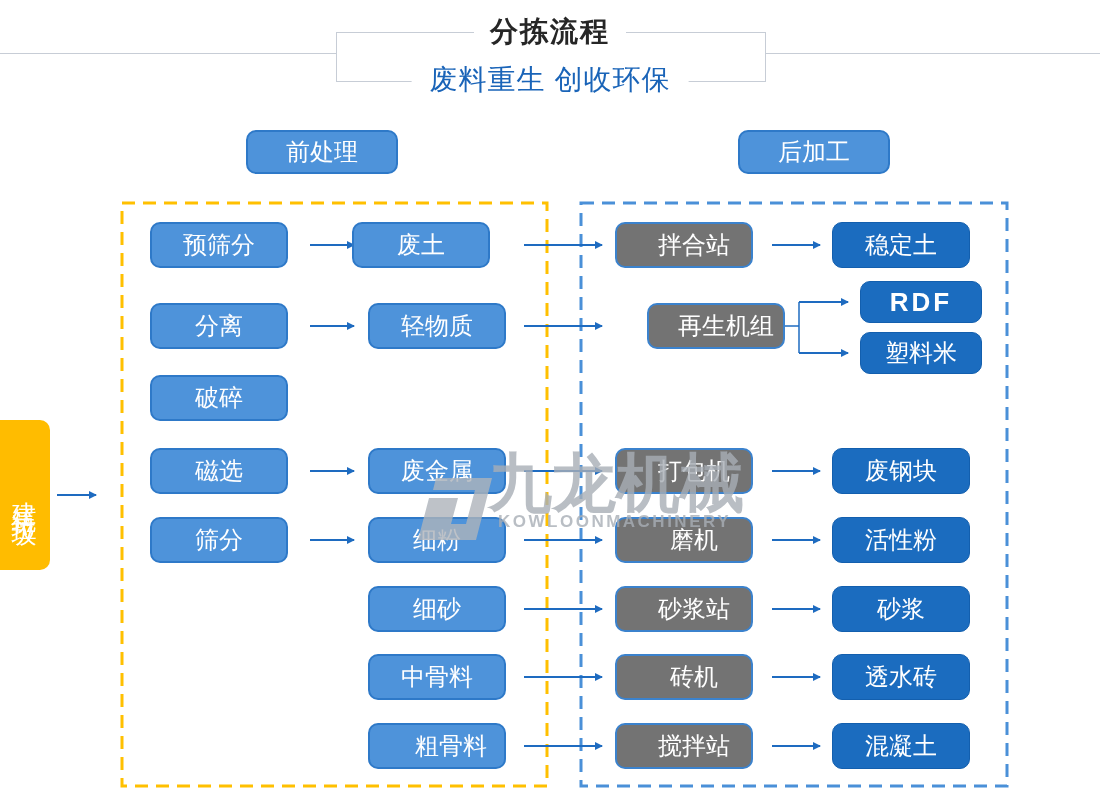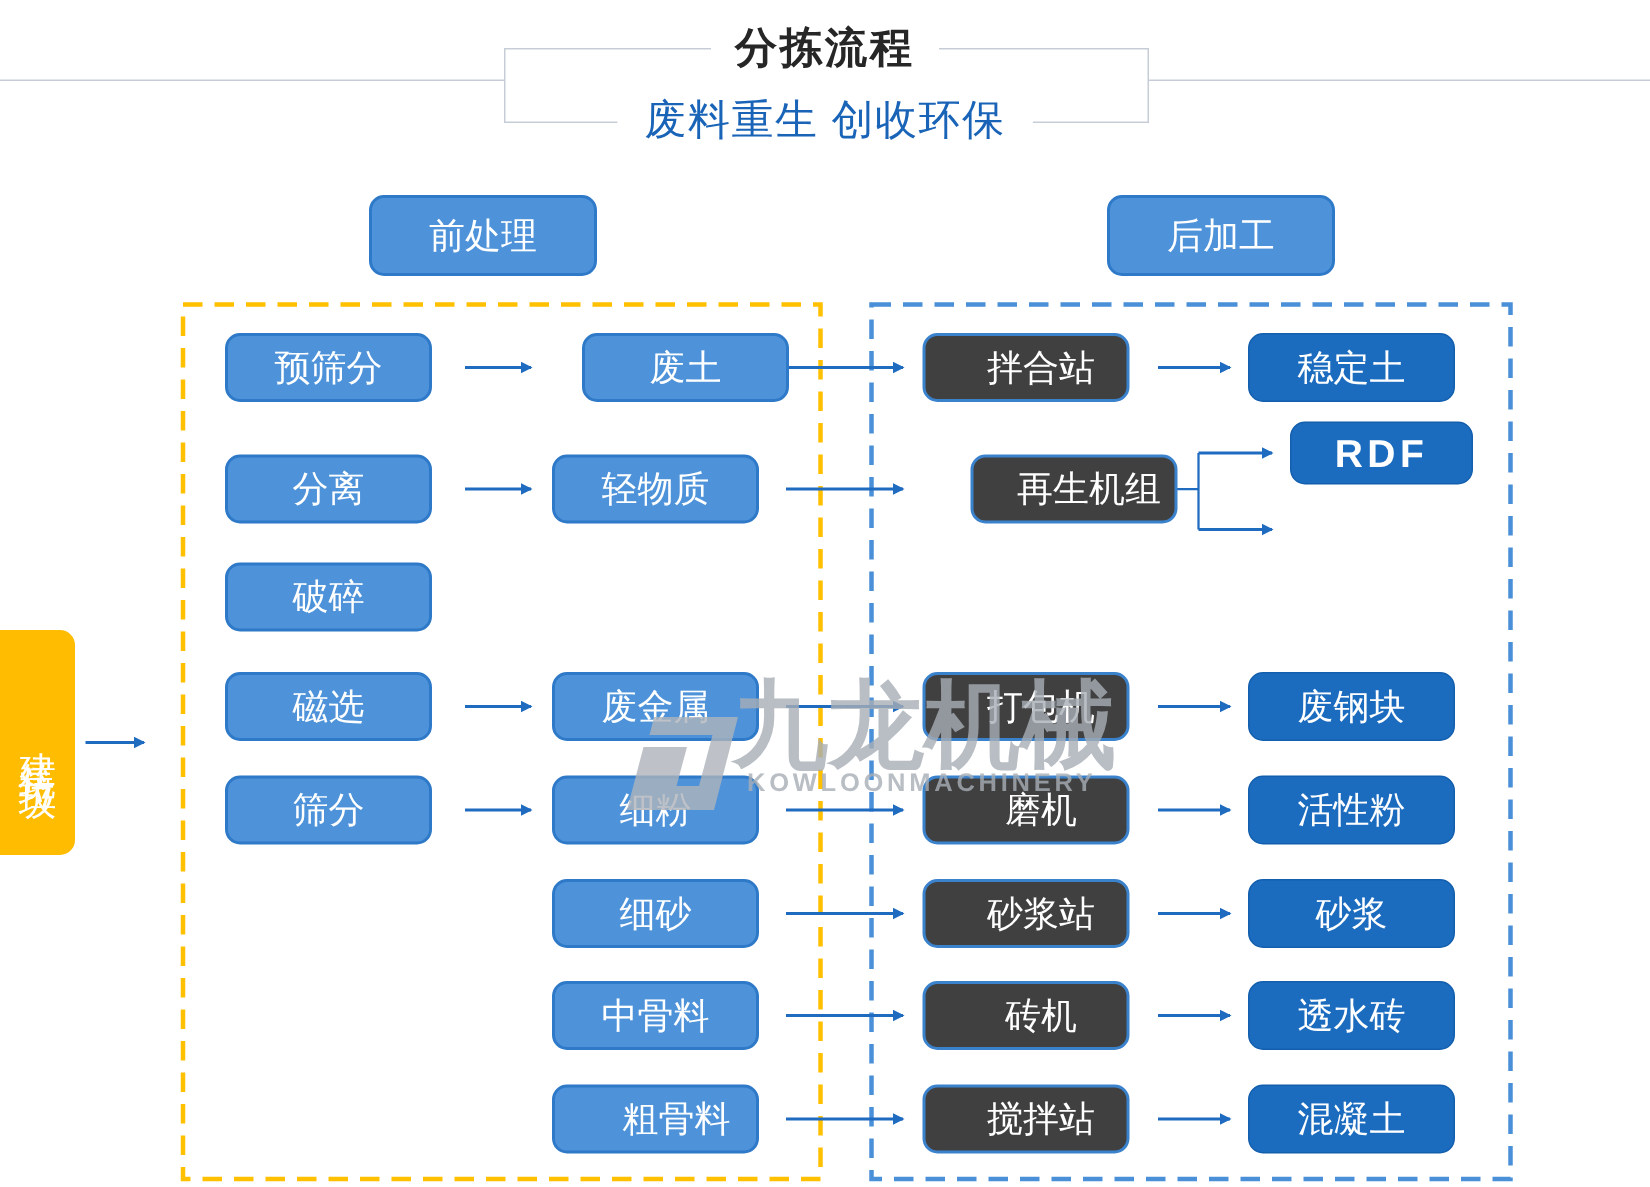--- a/index.html
+++ b/index.html
@@ -12,31 +12,31 @@
   .title-box{position:absolute;left:336px;top:32px;width:428px;height:48px;
     border:1px solid #c7cdd6;background:#ffffff;z-index:2;}
   .main-title{position:absolute;left:550px;top:32px;transform:translate(-50%,-50%);
     background:#ffffff;padding:0 16px;font-size:28px;font-weight:bold;color:#262626;
     letter-spacing:2px;white-space:nowrap;z-index:3;}
   .subtitle{position:absolute;left:550px;top:80px;transform:translate(-50%,-50%);
     background:#ffffff;padding:0 18px;font-size:28px;font-weight:500;color:#1a64b8;
     letter-spacing:1px;white-space:nowrap;z-index:3;}
 
   
-  .section-btn{position:absolute;width:152px;height:54px;border-radius:10px;
+  .section-btn{position:absolute;width:152px;height:44px;border-radius:10px;
     background:#4e93da;border:2px solid #2e79c8;box-sizing:border-box;
     display:flex;align-items:center;justify-content:center;
     color:#ffffff;font-size:24px;z-index:4;}
 
   
   .node{position:absolute;width:138px;height:46px;border-radius:10px;
     box-sizing:border-box;display:flex;align-items:center;justify-content:center;
     color:#ffffff;font-size:24px;z-index:10;white-space:nowrap;}
   .c12{background:#4e93da;border:2px solid #2e79c8;}
-  .c3{background:#404040;border:2px solid #3b82cd;padding-left:20px;}
+  .c3{background:#737373;border:2px solid #3b82cd;padding-left:20px;}
   .c4{background:#1b6cbf;border:1px solid #135fae;}
   .small{width:122px;height:42px;left:860px;font-size:24px;}
   .latin{letter-spacing:3px;font-size:26px;font-weight:bold;}
 
   
   .source-node{position:absolute;left:0;top:420px;width:50px;height:150px;
     background:#ffbc00;border-radius:0 10px 10px 0;display:flex;align-items:center;
     justify-content:center;z-index:10;}
   .source-node span{writing-mode:vertical-rl;text-orientation:upright;
     color:#ffffff;font-size:25px;letter-spacing:7px;font-weight:500;}
@@ -113,38 +113,39 @@
   <div class="source-node">
     <span>建筑垃圾</span>
   </div>
 
   <div class="node c12" style="left:150px;top:222px;">预筛分</div>
   <div class="node c12" style="left:150px;top:303px;">分离</div>
   <div class="node c12" style="left:150px;top:375px;">破碎</div>
   <div class="node c12" style="left:150px;top:448px;">磁选</div>
   <div class="node c12" style="left:150px;top:517px;">筛分</div>
 
-  <div class="node c12" style="left:388px;top:222px;">废土</div>
+  <div class="node c12" style="left:352px;top:222px;">废土</div>
   <div class="node c12" style="left:368px;top:303px;">轻物质</div>
   <div class="node c12" style="left:368px;top:448px;">废金属</div>
   <div class="node c12" style="left:368px;top:517px;">细粉</div>
   <div class="node c12" style="left:368px;top:586px;">细砂</div>
   <div class="node c12" style="left:368px;top:654px;">中骨料</div>
   <div class="node c12" style="left:368px;top:723px;padding-left:28px;">粗骨料</div>
 
   <div class="node c3" style="left:615px;top:222px;">拌合站</div>
   <div class="node c3" style="left:615px;top:303px;margin-left:32px;">再生机组</div>
   <div class="node c3" style="left:615px;top:448px;">打包机</div>
   <div class="node c3" style="left:615px;top:517px;">磨机</div>
   <div class="node c3" style="left:615px;top:586px;">砂浆站</div>
   <div class="node c3" style="left:615px;top:654px;">砖机</div>
   <div class="node c3" style="left:615px;top:723px;">搅拌站</div>
 
   <div class="node c4" style="left:832px;top:222px;">稳定土</div>
   <div class="node c4 small latin" style="top:281px;">RDF</div>
+  <div class="node c4 small" style="top:332px;">塑料米</div>
   <div class="node c4" style="left:832px;top:448px;">废钢块</div>
   <div class="node c4" style="left:832px;top:517px;">活性粉</div>
   <div class="node c4" style="left:832px;top:586px;">砂浆</div>
   <div class="node c4" style="left:832px;top:654px;">透水砖</div>
   <div class="node c4" style="left:832px;top:723px;">混凝土</div>
 
   <div class="watermark">
     <svg class="wm-logo" width="78" height="66" viewBox="0 0 78 66">
       <path d="M20 2 L76 2 L60 64 L2 64 L13 22 L42 22 L35 48 L50 48 L59 14 L17 14 Z" fill="#aeb4bb" fill-rule="evenodd"></path>
     </svg>

